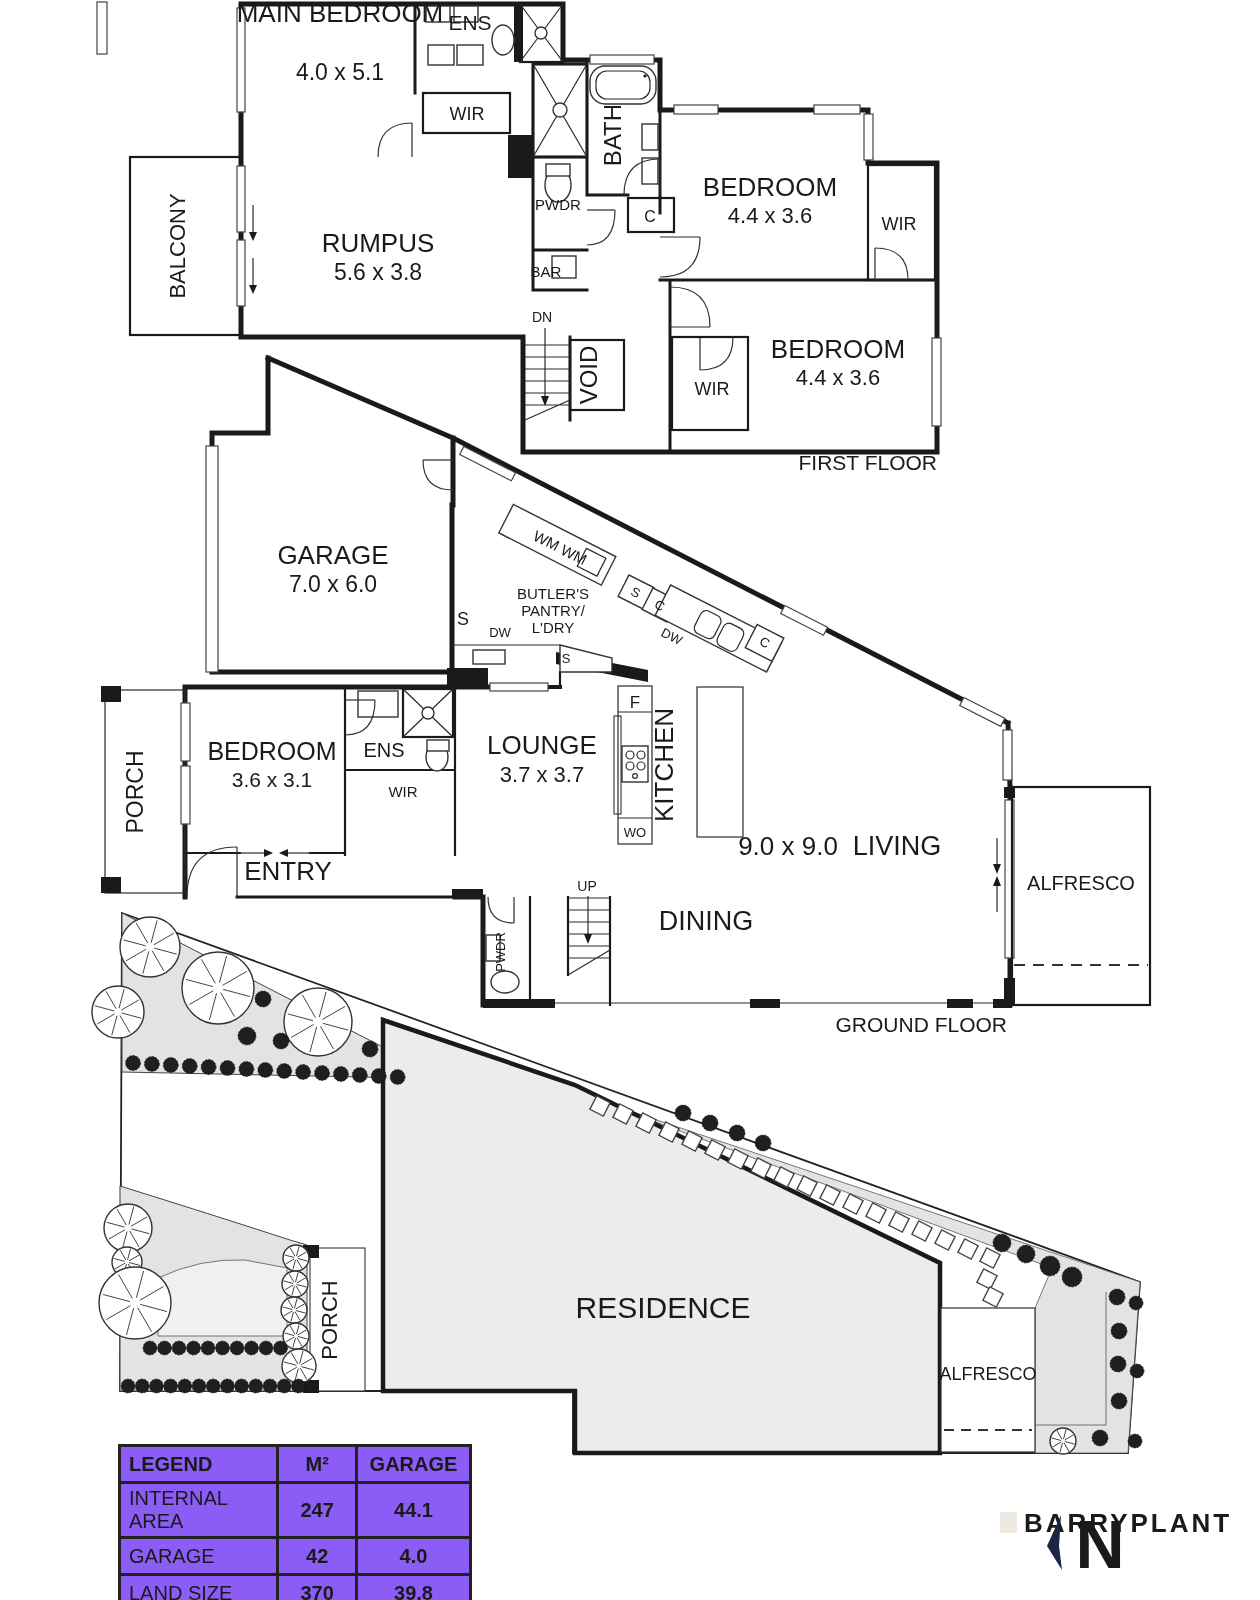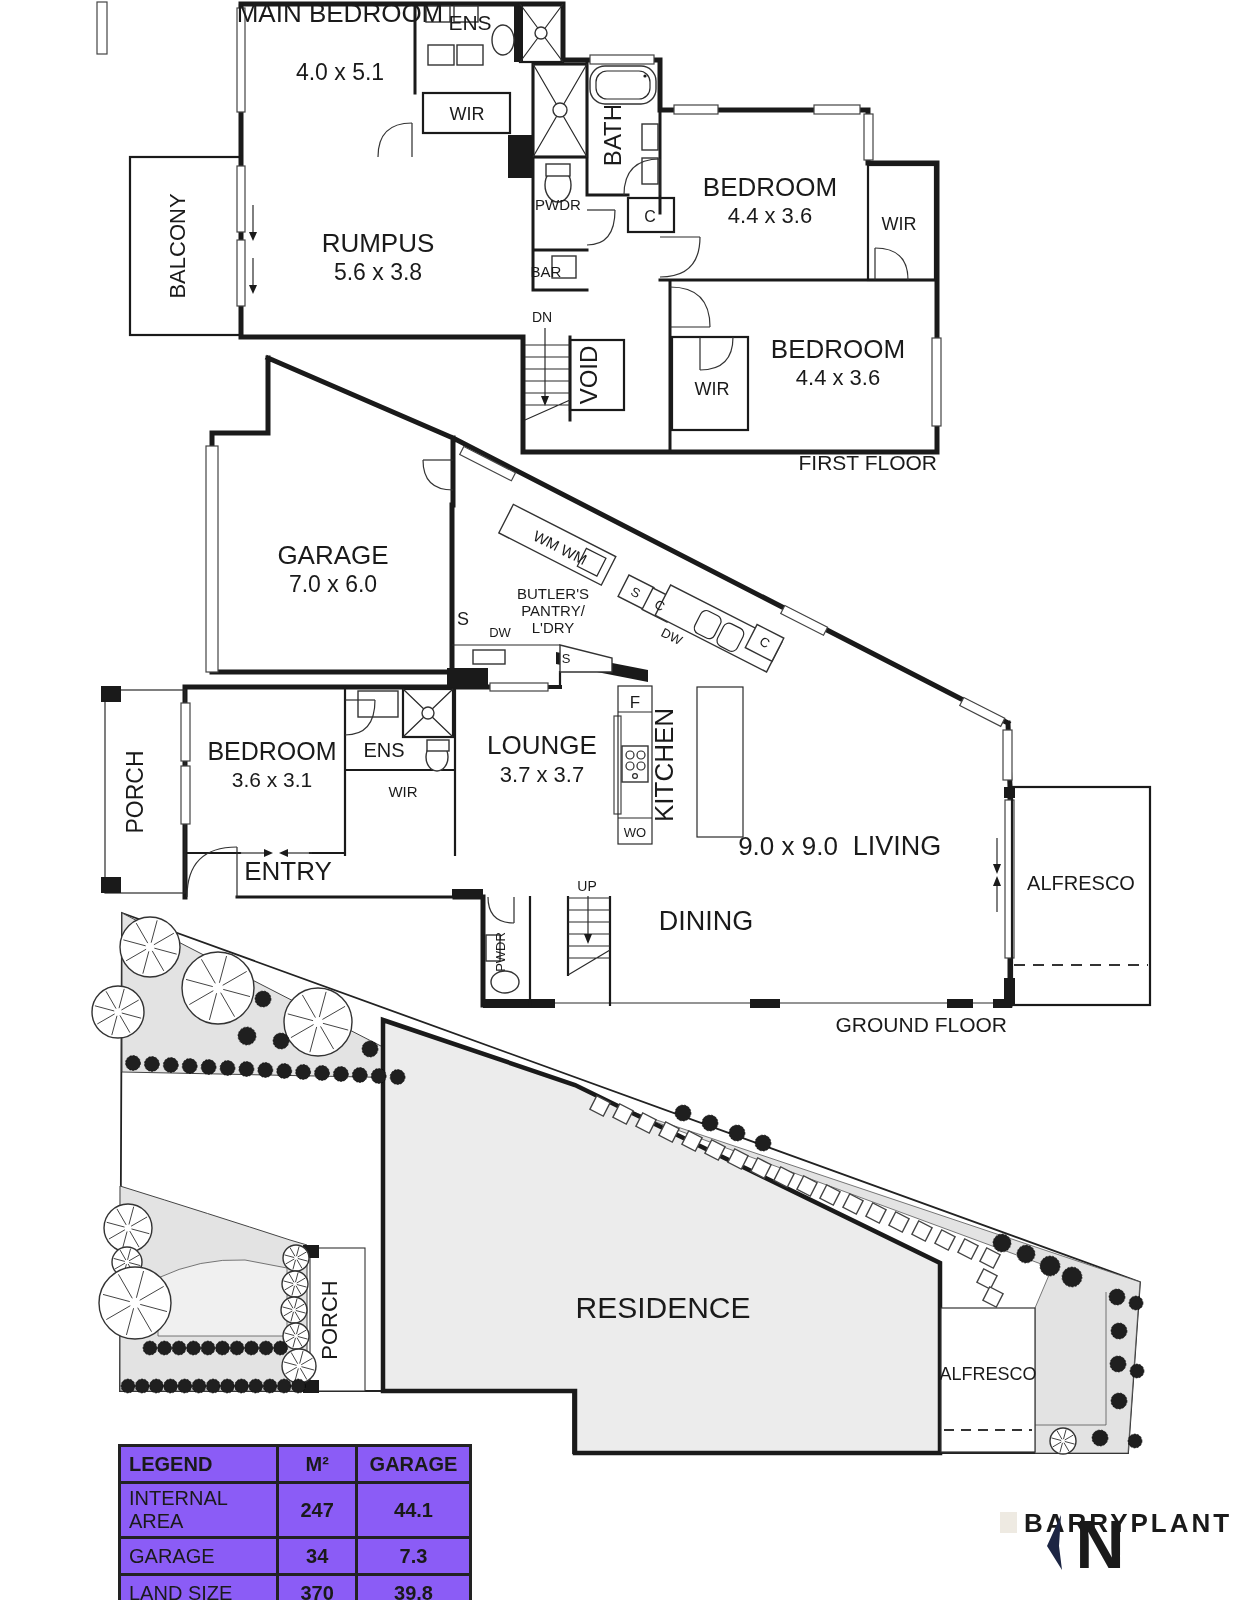--- a/index.html
+++ b/index.html
@@ -553,22 +553,22 @@
     <th class="num" style="width:78px">M²</th>
     <th class="num" style="width:100px">GARAGE</th>
   </tr>
   <tr>
     <td class="name">INTERNAL AREA</td>
     <td class="val">247</td>
     <td class="val">44.1</td>
   </tr>
   <tr>
     <td class="name">GARAGE</td>
-    <td class="val">34</td>
-    <td class="val">7.3</td>
+    <td class="val">42</td>
+    <td class="val">4.0</td>
   </tr>
   <tr>
     <td class="name">LAND SIZE</td>
     <td class="val">370</td>
     <td class="val">39.8</td>
   </tr>
 </tbody>
     </table>
 </div>
 

